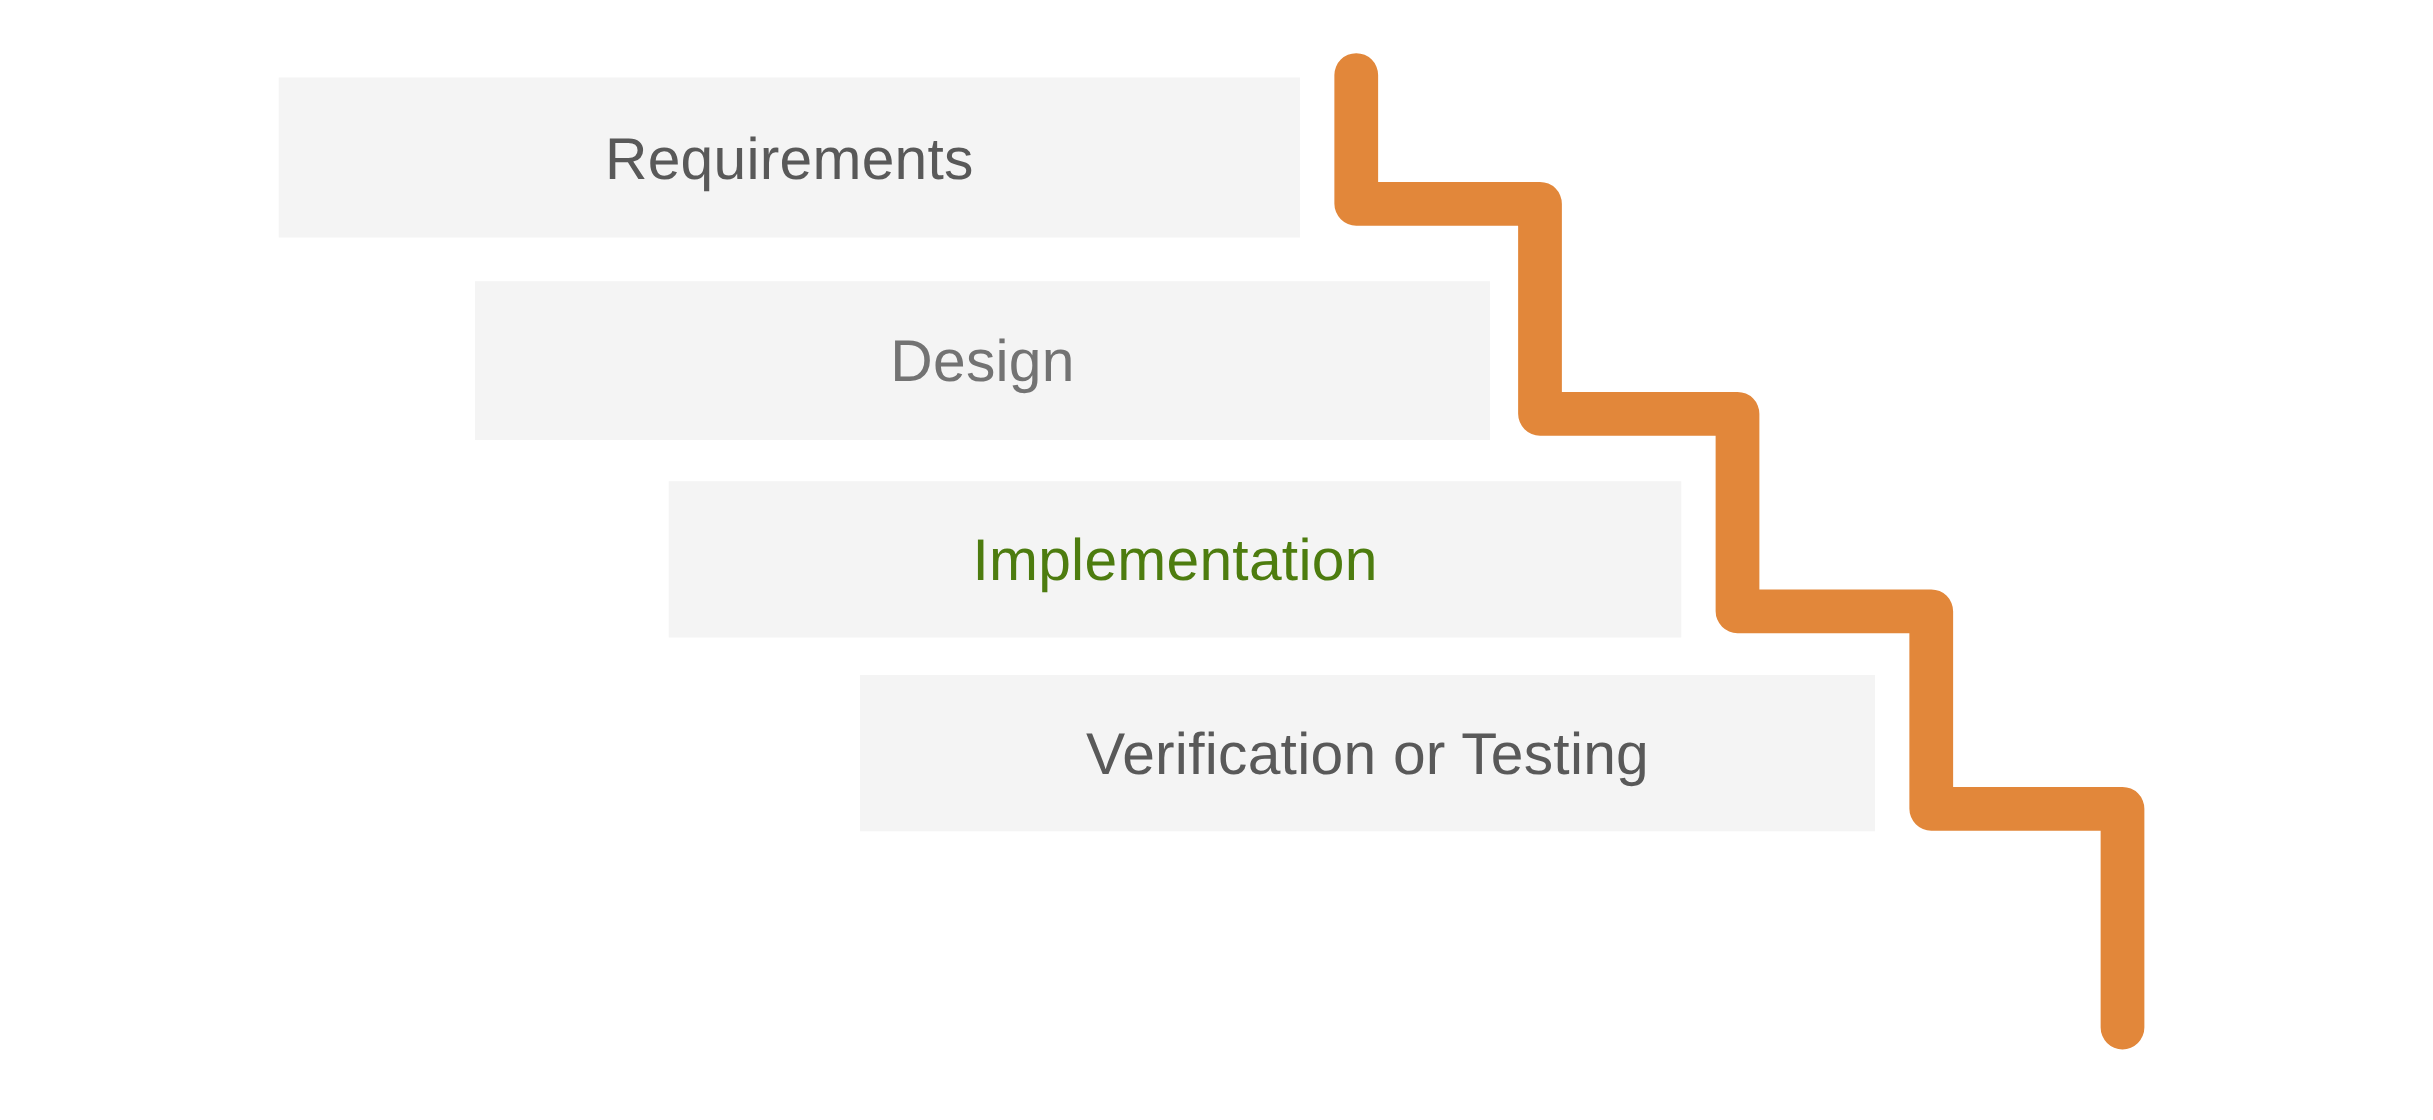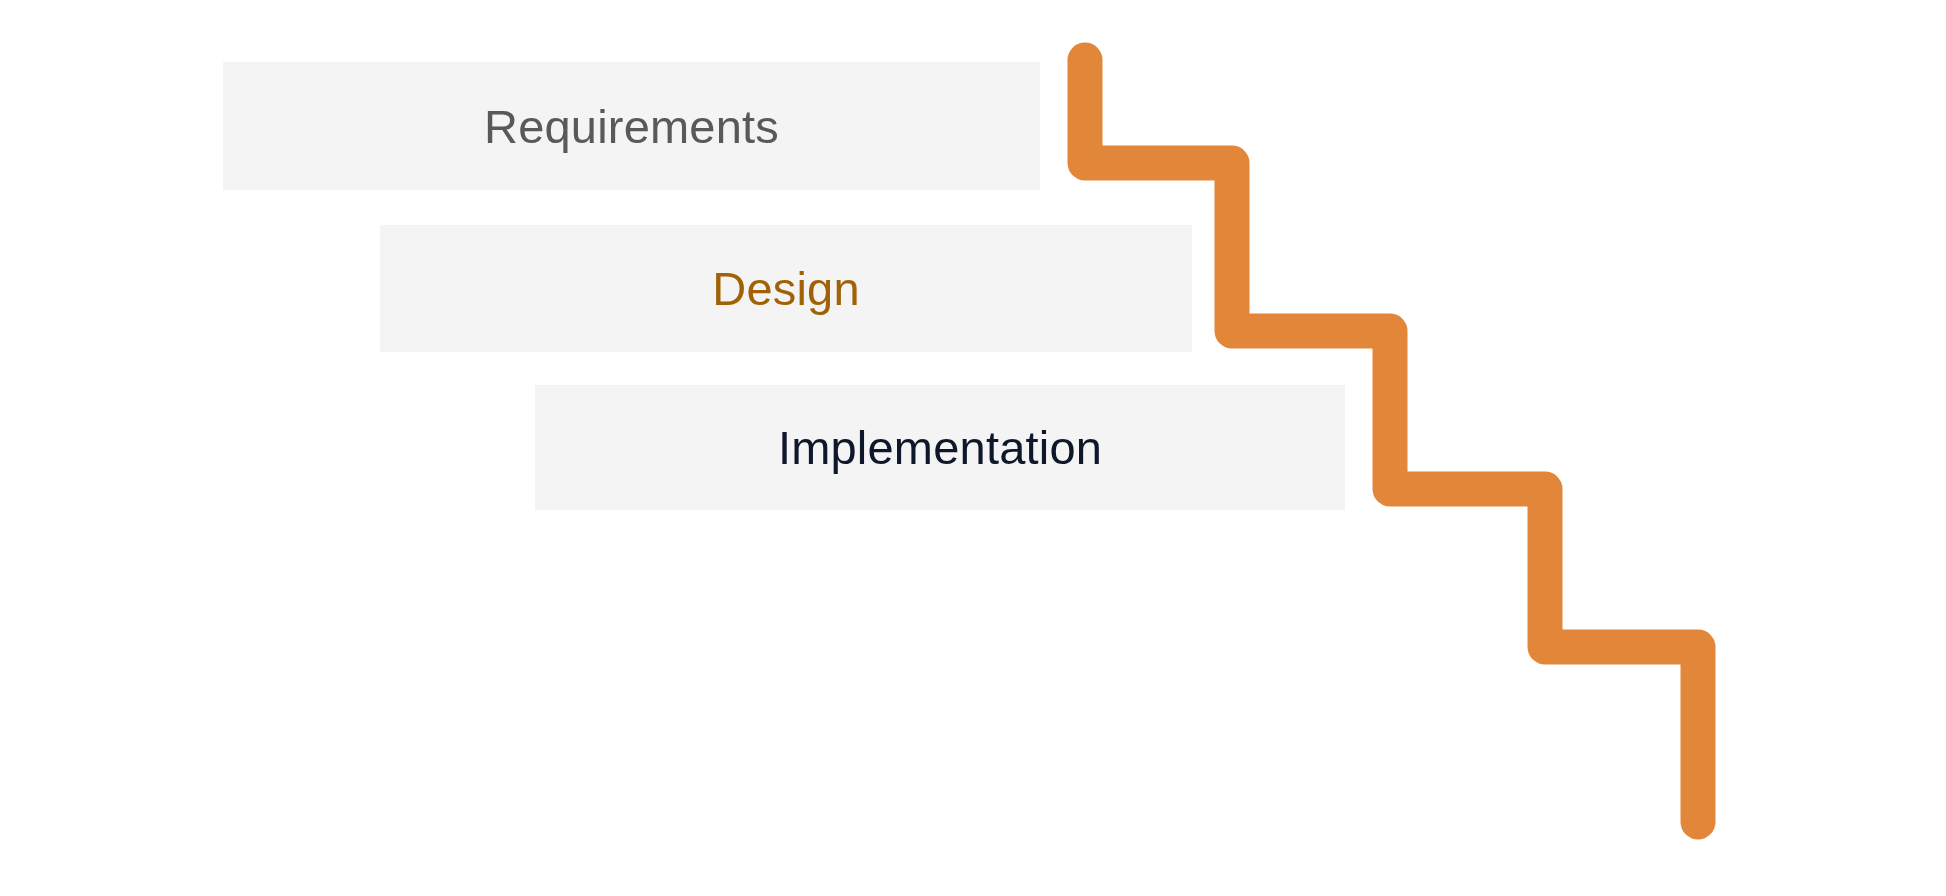--- a/index.html
+++ b/index.html
@@ -47,26 +47,29 @@
 </head>
 <body>
 
 <div id="canvas" style="background: rgb(255, 255, 255);">
 
   <div class="phase-box" id="box-1" style="left: 223px; top: 62px; width: 817px; height: 128px; background: rgb(244, 244, 244);">
     <span class="phase-label" style="color: rgb(89, 89, 89);">Requirements</span>
   </div>
 
   <div class="phase-box" id="box-2" style="left: 380px; top: 225px; width: 812px; height: 127px; background: rgb(244, 244, 244);">
-    <span class="phase-label" style="color: #a16207; text-align: right;">Design</span>
+    <span class="phase-label" style="color: #737373; text-align: right;">Design</span>
   </div>
 
   <div class="phase-box" id="box-3" style="left: 535px; top: 385px; width: 810px; height: 125px; background: rgb(244, 244, 244);">
-    <span class="phase-label" style="color: #0f172a;">Implementation</span>
+    <span class="phase-label" style="color: #4d7c0f;">Implementation</span>
   </div>
 
+  <div class="phase-box" id="box-4" style="left: 688px; top: 540px; width: 812px; height: 125px; background: rgb(244, 244, 244);">
+    <span class="phase-label" style="color: rgb(89, 89, 89);">Verification or Testing</span>
+  </div>
 
 
   <svg id="waterfall-arrow" viewBox="0 0 1946 896">
     <path id="arrow-path" fill="none" d="M 1085 60 L 1085 163 L 1232 163 L 1232 331 L 1390 331 L 1390 489 L 1545 489 L 1545 647 L 1698 647 L 1698 822" stroke="#e2873a" stroke-width="35" stroke-linecap="round" stroke-linejoin="round"></path>
   </svg>
 
 </div>
 
 </body></html>

